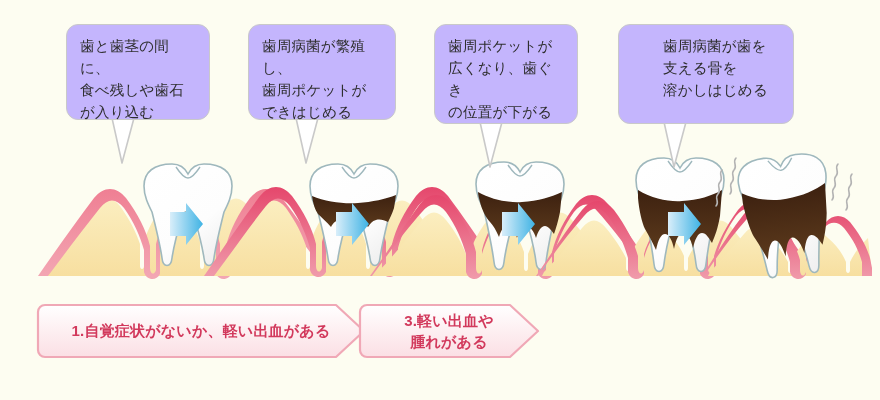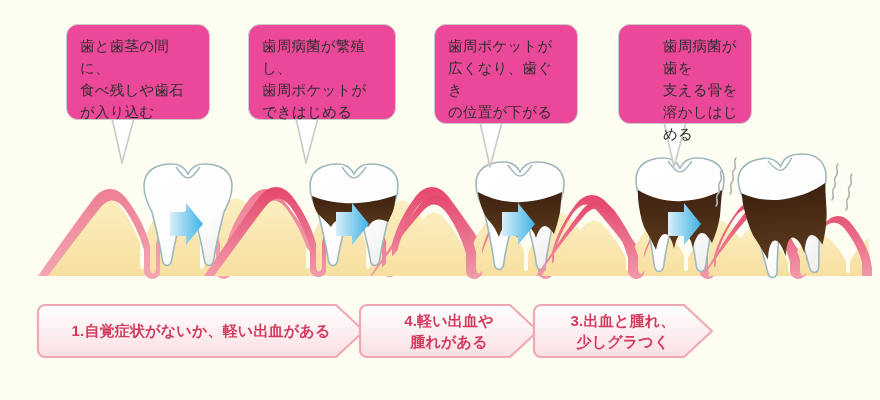--- a/index.html
+++ b/index.html
@@ -9,35 +9,35 @@
     font-family:"Liberation Sans","DejaVu Sans",sans-serif;
     overflow:hidden;
     position:relative;
   }
   #stage{position:absolute;left:0;top:0;width:880px;height:400px;}
   .layer{position:absolute;left:0;top:0;width:880px;height:400px;}
 
   
   .bubble{
     position:absolute;
-    background:#ec4899;
+    background:#c4b5fd;
     border:1.6px solid #c9c9c9;
     border-radius:12px;
     box-sizing:border-box;
     color:#2e2e2e;
     font-size:14.5px;
     line-height:1.52;
     letter-spacing:.2px;
     padding:10px 12px 10px 13px;
     white-space:pre-line;
   }
   .b1{left:66px;top:24px;width:144px;height:96px;}
   .b2{left:248px;top:24px;width:148px;height:96px;}
   .b3{left:434px;top:24px;width:144px;height:100px;}
-  .b4{left:618px;top:24px;width:134px;height:100px;padding-left:44px;}
+  .b4{left:618px;top:24px;width:176px;height:100px;padding-left:44px;}
 
   
   .banner{
     position:absolute;
     display:flex;align-items:center;justify-content:center;
     text-align:center;
     color:#d2395c;
     font-size:15px;
     font-weight:bold;
     line-height:1.42;
@@ -314,32 +314,19 @@
   <div class="banner bn2">
     <svg viewBox="0 0 182 56" preserveAspectRatio="none">
       <defs>
         <linearGradient id="bgrad2" x1="0" y1="0" x2="0" y2="1">
           <stop offset="0%" stop-color="#ffffff"></stop>
             <stop offset="100%" stop-color="#fbdfe4"></stop>
         </linearGradient>
       </defs>
       <path d="M9 2 H152 L180 28 L152 54 H9 A7 7 0 0 1 2 47 V9 A7 7 0 0 1 9 2 Z" fill="url(#bgrad2)" stroke="#f0a8b6" stroke-width="2.2" stroke-linejoin="round"></path>
     </svg>
-    <span class="txt">4.軽い出血や
+    <span class="txt">3.軽い出血や
 腫れがある</span>
   </div>
 
-  <div class="banner bn3">
-    <svg viewBox="0 0 182 56" preserveAspectRatio="none">
-      <defs>
-        <linearGradient id="bgrad3" x1="0" y1="0" x2="0" y2="1">
-          <stop offset="0%" stop-color="#ffffff"></stop>
-            <stop offset="100%" stop-color="#fbdfe4"></stop>
-        </linearGradient>
-      </defs>
-      <path d="M9 2 H152 L180 28 L152 54 H9 A7 7 0 0 1 2 47 V9 A7 7 0 0 1 9 2 Z" fill="url(#bgrad3)" stroke="#f0a8b6" stroke-width="2.2" stroke-linejoin="round"></path>
-    </svg>
-    <span class="txt">3.出血と腫れ、
-少しグラつく</span>
-  </div>
 
 
 </div>
 
 </body></html>

